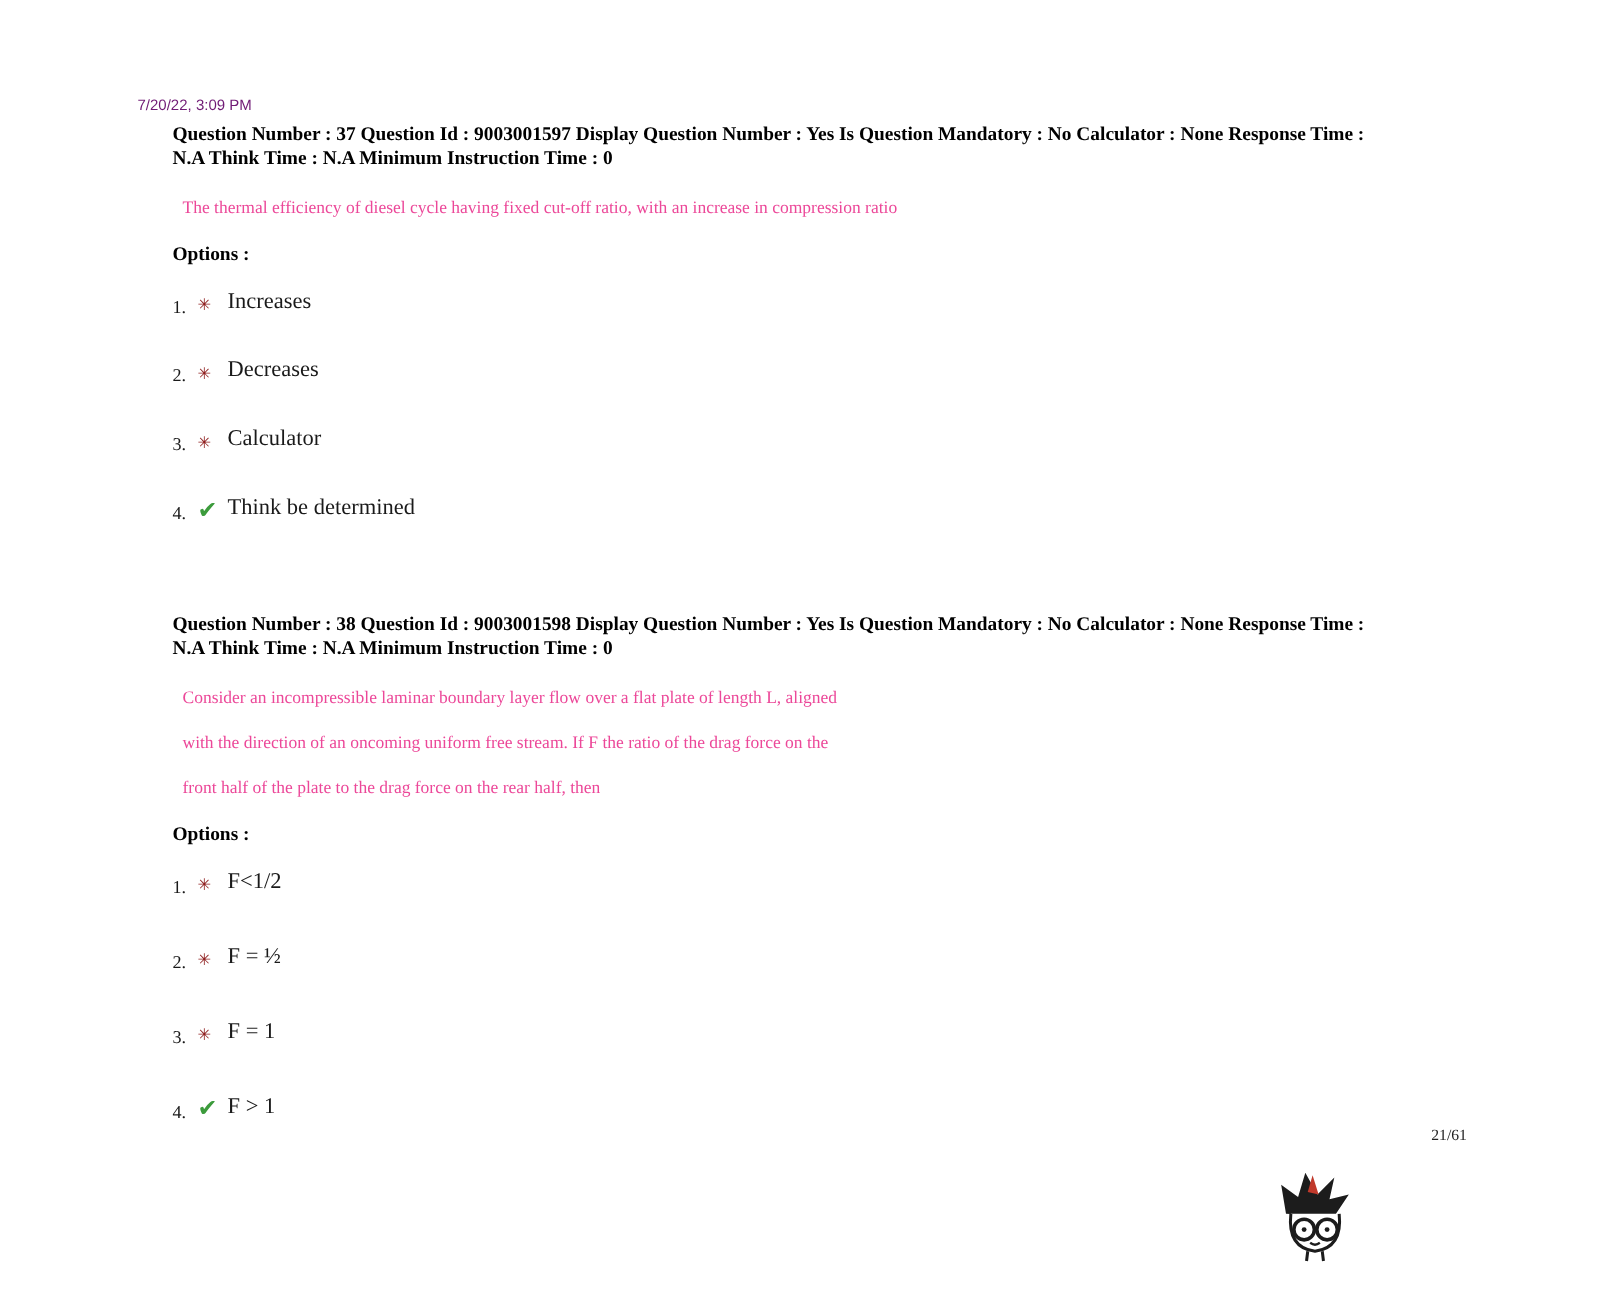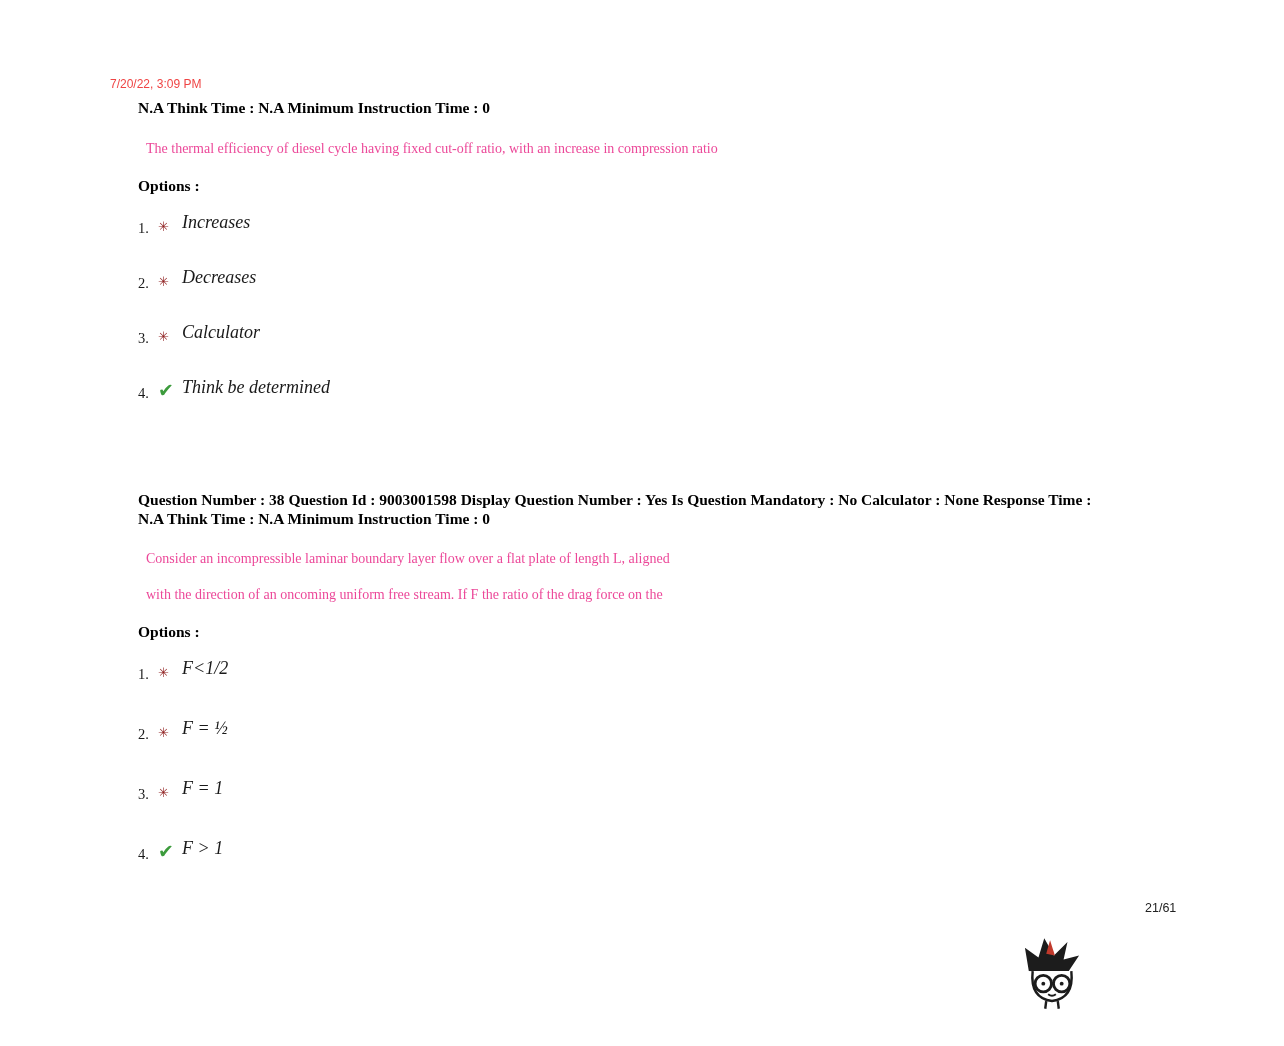--- a/index.html
+++ b/index.html
@@ -9,21 +9,21 @@
     background: #ffffff;
     color: #141414;
     font-family: "Liberation Serif", serif;
     position: relative;
     overflow: hidden;
   }
 
   .timestamp {
     position: absolute; left: 110px; top: 77px;
     font-family: "Liberation Sans", sans-serif;
-    font-size: 12px; color: #ef4444;
+    font-size: 12px; color: #701a75;
   }
 
   .question { position: absolute; left: 138px; width: 1018px; }
   #q37 { top: 99px; }
   #q38 { top: 451px; margin-top: 40px; }
 
   .q-header {
     font-weight: bold; font-size: 15.5px; line-height: 18.5px;
     color: #000;
   }
@@ -36,25 +36,25 @@
   .option-row { display: flex; align-items: flex-end; margin-bottom: 31px; height: 24px; }
   #q38 .option-row { margin-bottom: 36px; }
 
   .opt-num { font-size: 14.5px; width: 20px; color: #1a1a1a; }
   .marker {
     font-family: "DejaVu Sans", sans-serif;
     width: 22px; text-align: left;
   }
   .marker.wrong  { color: #8E1D1D; font-size: 13px; position: relative; top: -3px; }
   .marker.correct{ color: #3C9B3C; font-size: 19px; position: relative; top: -1px; }
-  .opt-text { font-size: 18px; color: #1a1a1a; position: relative; top: -4px; margin-left: 2px; font-style: italic; }
+  .opt-text { font-size: 18px; color: #1a1a1a; position: relative; top: -4px; margin-left: 2px; }
 
   .page-num {
     position: absolute; left: 1145px; top: 901px;
-    font-family: Liberation Sans, sans-serif;
+    font-family: Liberation Serif, serif;
     font-size: 12.5px; color: #222;
   }
 
   .logo { position: absolute; left: 1023px; top: 934px; display: flex; align-items: flex-start; }
   .mascot { flex: 0 0 auto; }
   .logo-text { margin-left: 5px; margin-top: 16px; }
   .logo-brand-row { display: flex; align-items: flex-start; }
   .logo-brand {
     font-family: "Liberation Sans", sans-serif;
     font-weight: bold; font-size: 27px; line-height: 27px;
@@ -72,20 +72,21 @@
     font-size: 9.5px; font-weight: bold; color: #4D7FC1; margin-top: 7px;
   }
 </style>
 </head>
 <body>
 
 <div class="timestamp">7/20/22, 3:09 PM</div>
 
 <section class="question" id="q37">
   <div class="q-header">
+    <div>Question Number : 37 Question Id : 9003001597 Display Question Number : Yes Is Question Mandatory : No Calculator : None Response Time :</div>
     <div>N.A Think Time : N.A Minimum Instruction Time : 0</div>
   </div>
   <div class="q-body">
     <div class="q-line">The thermal efficiency of diesel cycle having fixed cut-off ratio, with an increase in compression ratio</div>
   </div>
   <div class="options-label">Options :</div>
   <div class="options">
     <div class="option-row">
       <span class="opt-num">1.</span>
       <span class="marker wrong">✳</span>
@@ -110,20 +111,21 @@
 </section>
 
 <section class="question" id="q38">
   <div class="q-header">
     <div>Question Number : 38 Question Id : 9003001598 Display Question Number : Yes Is Question Mandatory : No Calculator : None Response Time :</div>
     <div>N.A Think Time : N.A Minimum Instruction Time : 0</div>
   </div>
   <div class="q-body">
     <div class="q-line">Consider an incompressible laminar boundary layer flow over a flat plate of length L, aligned</div>
     <div class="q-line">with the direction of an oncoming uniform free stream. If F the ratio of the drag force on the</div>
+    <div class="q-line">front half of the plate to the drag force on the rear half, then</div>
   </div>
   <div class="options-label">Options :</div>
   <div class="options">
     <div class="option-row">
       <span class="opt-num">1.</span>
       <span class="marker wrong">✳</span>
       <span class="opt-text">F&lt;1/2</span>
     </div>
     <div class="option-row">
       <span class="opt-num">2.</span>

